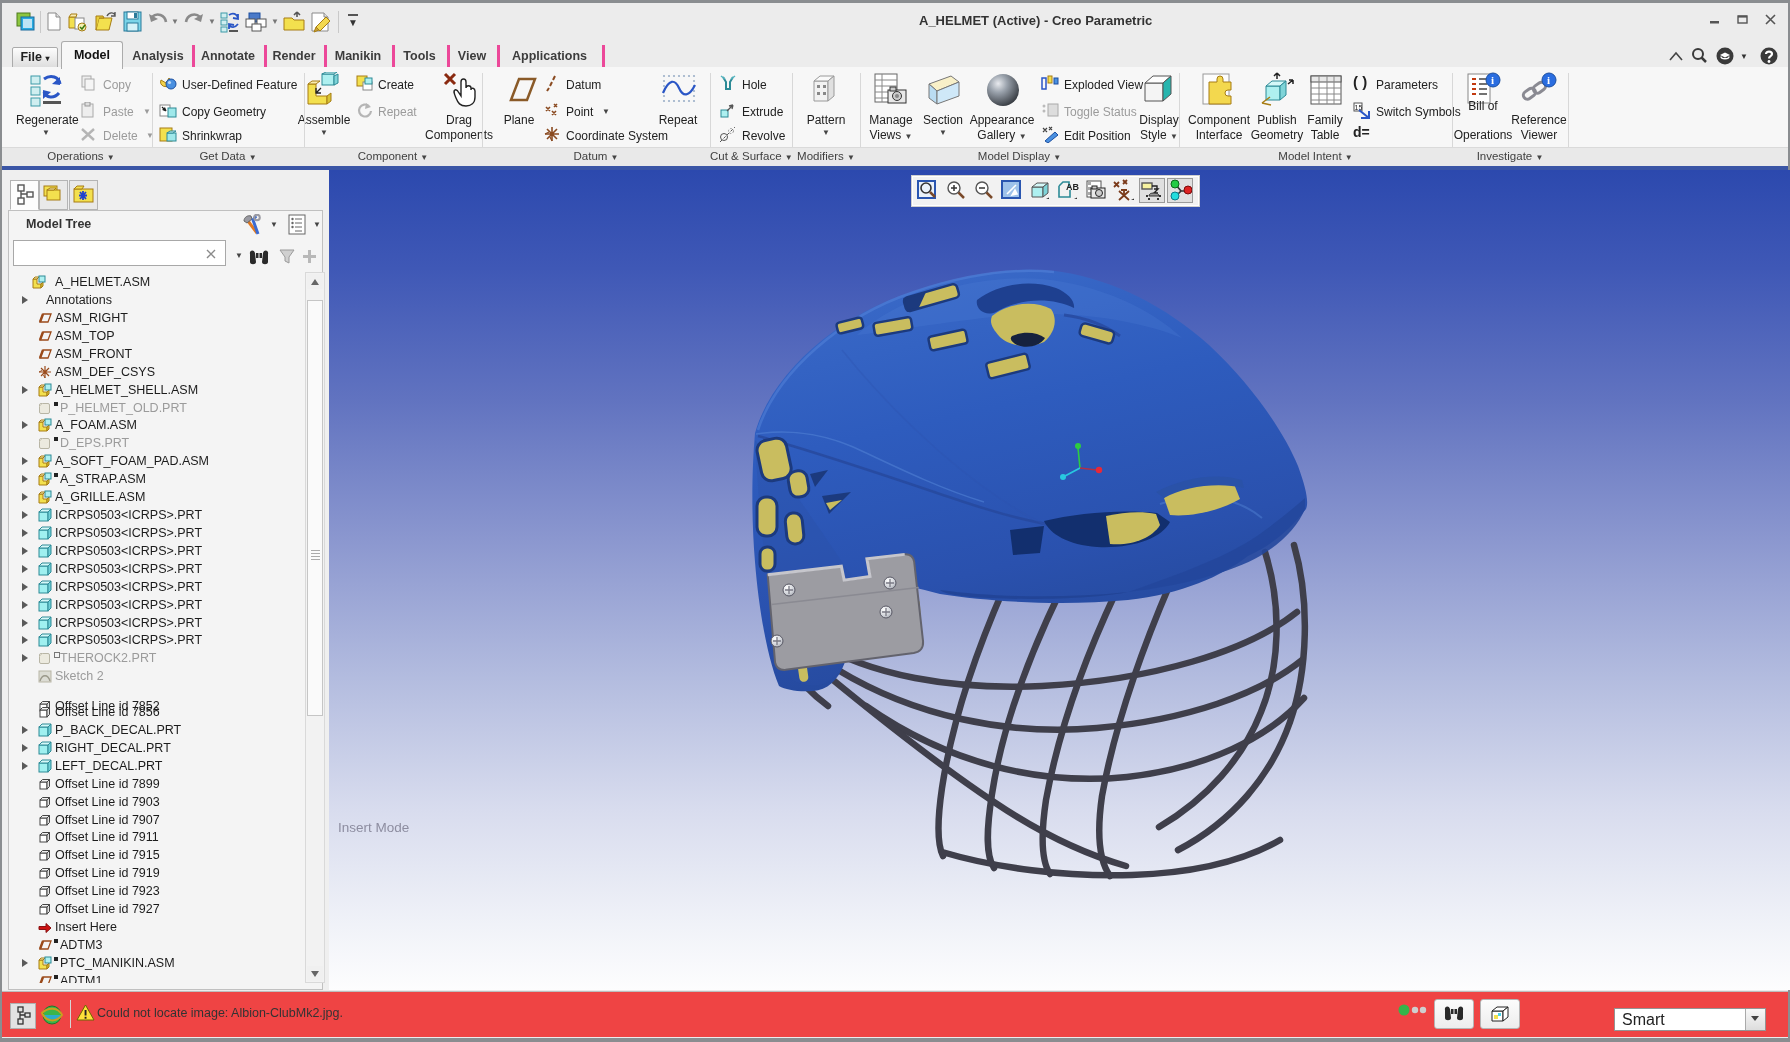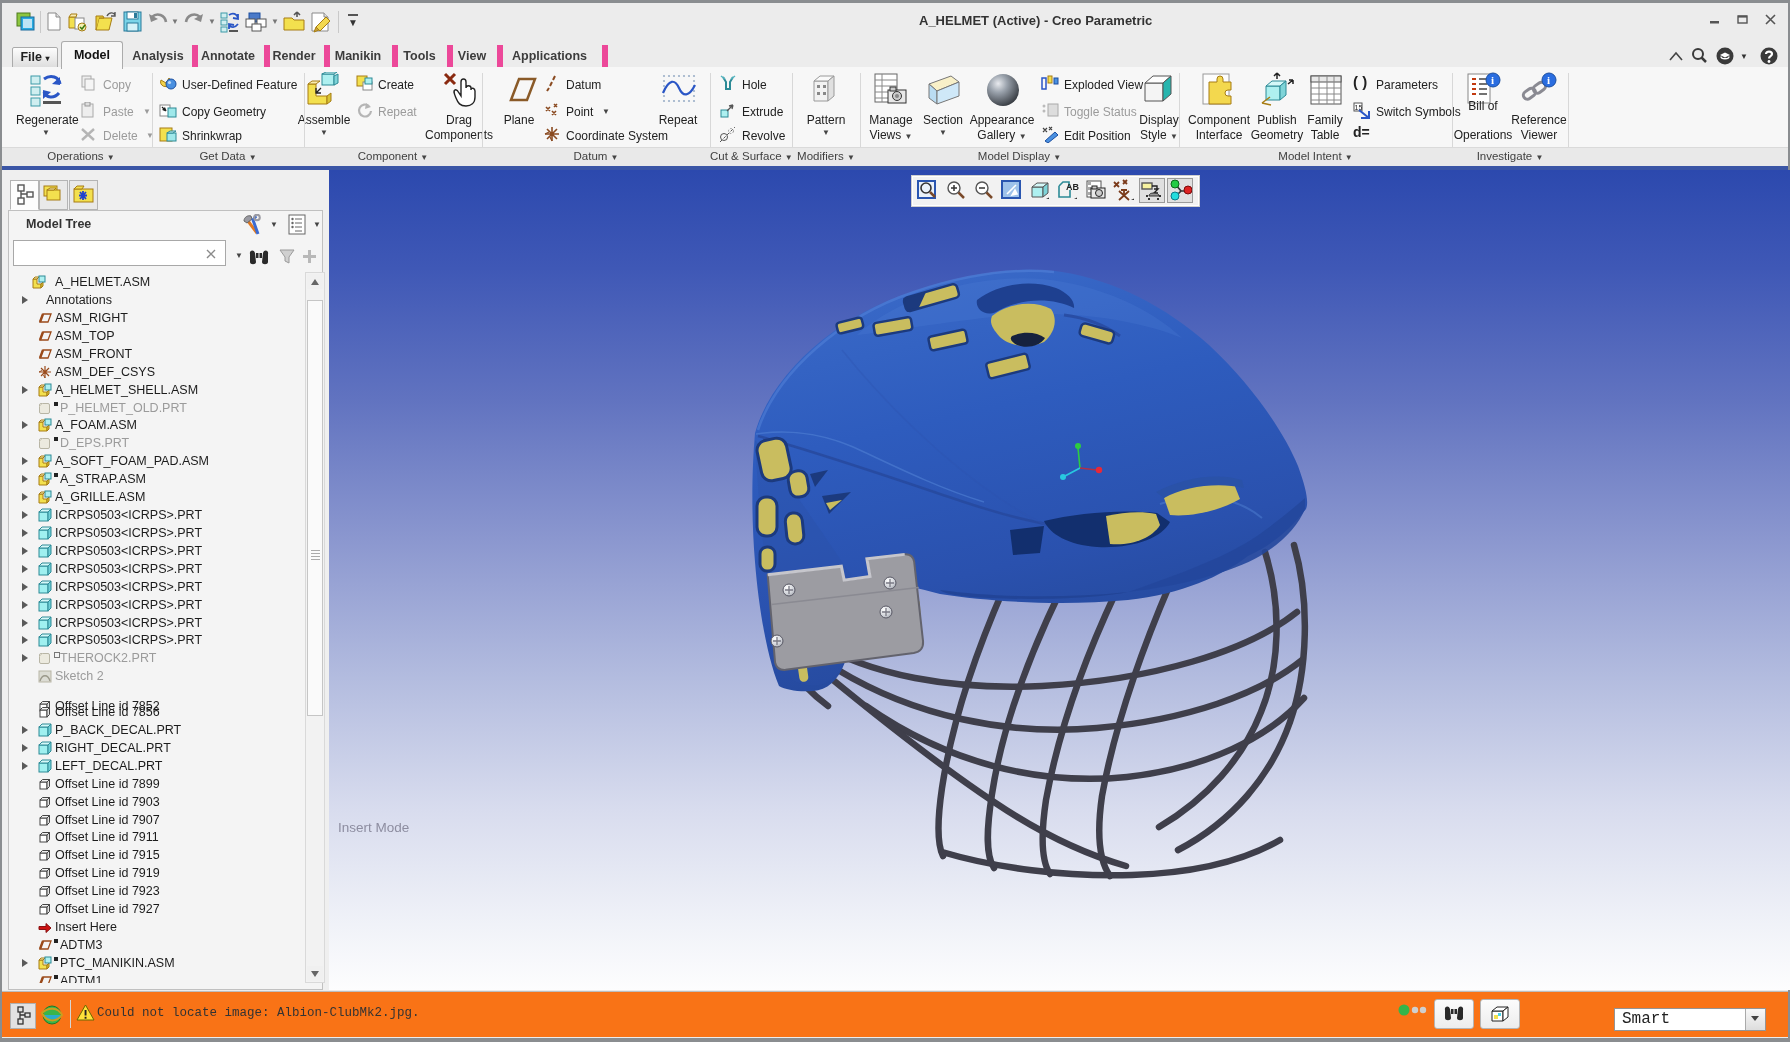--- a/index.html
+++ b/index.html
@@ -6,21 +6,21 @@
 body{width:1790px;height:1042px;overflow:hidden;font-family:"Liberation Sans",sans-serif;background:#8a8d90;position:relative;}
 #win{position:absolute;left:2px;top:3px;width:1786px;height:1035px;background:#ececec;}
 .abs{position:absolute;}
 
 #titlebar{position:absolute;left:0;top:0;width:100%;height:41px;background:#ececec;}
 #title{position:absolute;left:917px;top:10px;font-size:13px;font-weight:bold;color:#333;}
 .winbtn{position:absolute;top:10px;width:14px;height:12px;color:#444;font-size:11px;line-height:12px;text-align:center;}
 
 #tabrow{position:absolute;left:0;top:41px;width:100%;height:23px;background:#ececec;border-bottom:1px solid #c8c8c8;}
 #filebtn{position:absolute;left:10px;top:3px;width:44px;height:20px;background:linear-gradient(#fdfdfd,#dcdcdc);border:1px solid #ababab;border-radius:2px;font-size:12.5px;font-weight:bold;color:#222;text-align:center;line-height:19px;}
-.tab{position:absolute;top:1px;height:22px;font-size:12.5px;font-weight:bold;color:#3c3c3c;text-align:center;line-height:23px;border-right:6px solid #ec4899;}
+.tab{position:absolute;top:1px;height:22px;font-size:12.5px;font-weight:bold;color:#3c3c3c;text-align:center;line-height:23px;border-right:3px solid #ec4899;}
 #tabsel{position:absolute;left:59px;top:38px;width:60px;height:27px;background:#f7f7f7;border:1px solid #ababab;border-bottom:none;border-radius:3px 3px 0 0;font-size:12.5px;font-weight:bold;color:#111;text-align:center;line-height:27px;z-index:3;}
 
 #ribbon{position:absolute;left:0;top:64px;width:100%;height:83px;background:#f7f7f7;}
 #grouplabels{position:absolute;left:0;top:144px;width:100%;height:19px;background:#e9e9e9;border-top:1px solid #dadada;}
 .glabel{position:absolute;top:2px;font-size:11.5px;color:#3f3f3f;text-align:center;white-space:nowrap;}
 .gsep{position:absolute;top:6px;width:1px;height:77px;background:#d8d8d8;}
 #blueline{position:absolute;left:0;top:163px;width:100%;height:4px;background:#3a55a5;}
 .rlabel{position:absolute;font-size:12px;color:#222;white-space:nowrap;}
 .rlabelc{position:absolute;font-size:12px;color:#222;white-space:nowrap;text-align:center;}
 .gray{color:#9b9b9b !important;}
@@ -41,21 +41,21 @@
 .trow.gray .tt{color:#9b9b9b;}
 
 #sbar{position:absolute;left:303px;top:102px;width:20px;height:711px;background:#f2f2f2;border:1px solid #d9d9d9;box-sizing:border-box;}
 
 #viewport{position:absolute;left:327px;top:167px;width:1461px;height:820px;background:linear-gradient(to bottom,#2c49ae 0%,#3f58b6 12%,#6173c0 28%,#8b97cf 45%,#b3bcdf 62%,#d8dcee 78%,#f0f2f8 92%,#fdfdfe 100%);}
 #vtoolbar{position:absolute;left:583px;top:6px;width:285px;height:28px;background:#f2f2f2;border:1px solid #fff;box-shadow:0 0 0 1px #cfcfcf;}
 .vbtn{position:absolute;top:1px;width:26px;height:25px;}
 .vbtn.pressed{background:#e0e0e0;border:1px solid #9b9b9b;box-sizing:border-box;}
 #insertmode{position:absolute;left:9px;top:650px;font-size:13.5px;color:#8d8da0;}
 
-#statusbar{position:absolute;left:0;top:988px;width:100%;height:45px;background:#f97316;border-top:1px solid #bdbdbd;font-family:Liberation Mono, monospace;}
+#statusbar{position:absolute;left:0;top:988px;width:100%;height:45px;background:#ef4444;border-top:1px solid #bdbdbd;}
 .sbtn{position:absolute;top:11px;width:24px;height:24px;}
 #smart{position:absolute;left:1612px;top:16px;width:152px;height:23px;background:#fff;border:1px solid #949494;box-sizing:border-box;font-size:16px;color:#222;line-height:21px;padding-left:7px;}
 #smartdd{position:absolute;right:0;top:0;width:19px;height:21px;background:linear-gradient(#f8f8f8,#dddddd);border-left:1px solid #aaa;}
 </style>
 </head>
 <body>
 <div id="win">
   <div id="titlebar">
     <svg class="abs" style="left:14px;top:9px;" width="19" height="19" viewBox="0 0 19 19">
         <rect x="1" y="1" width="13" height="13" fill="#8dc63f" stroke="#4e7a1e"></rect>

